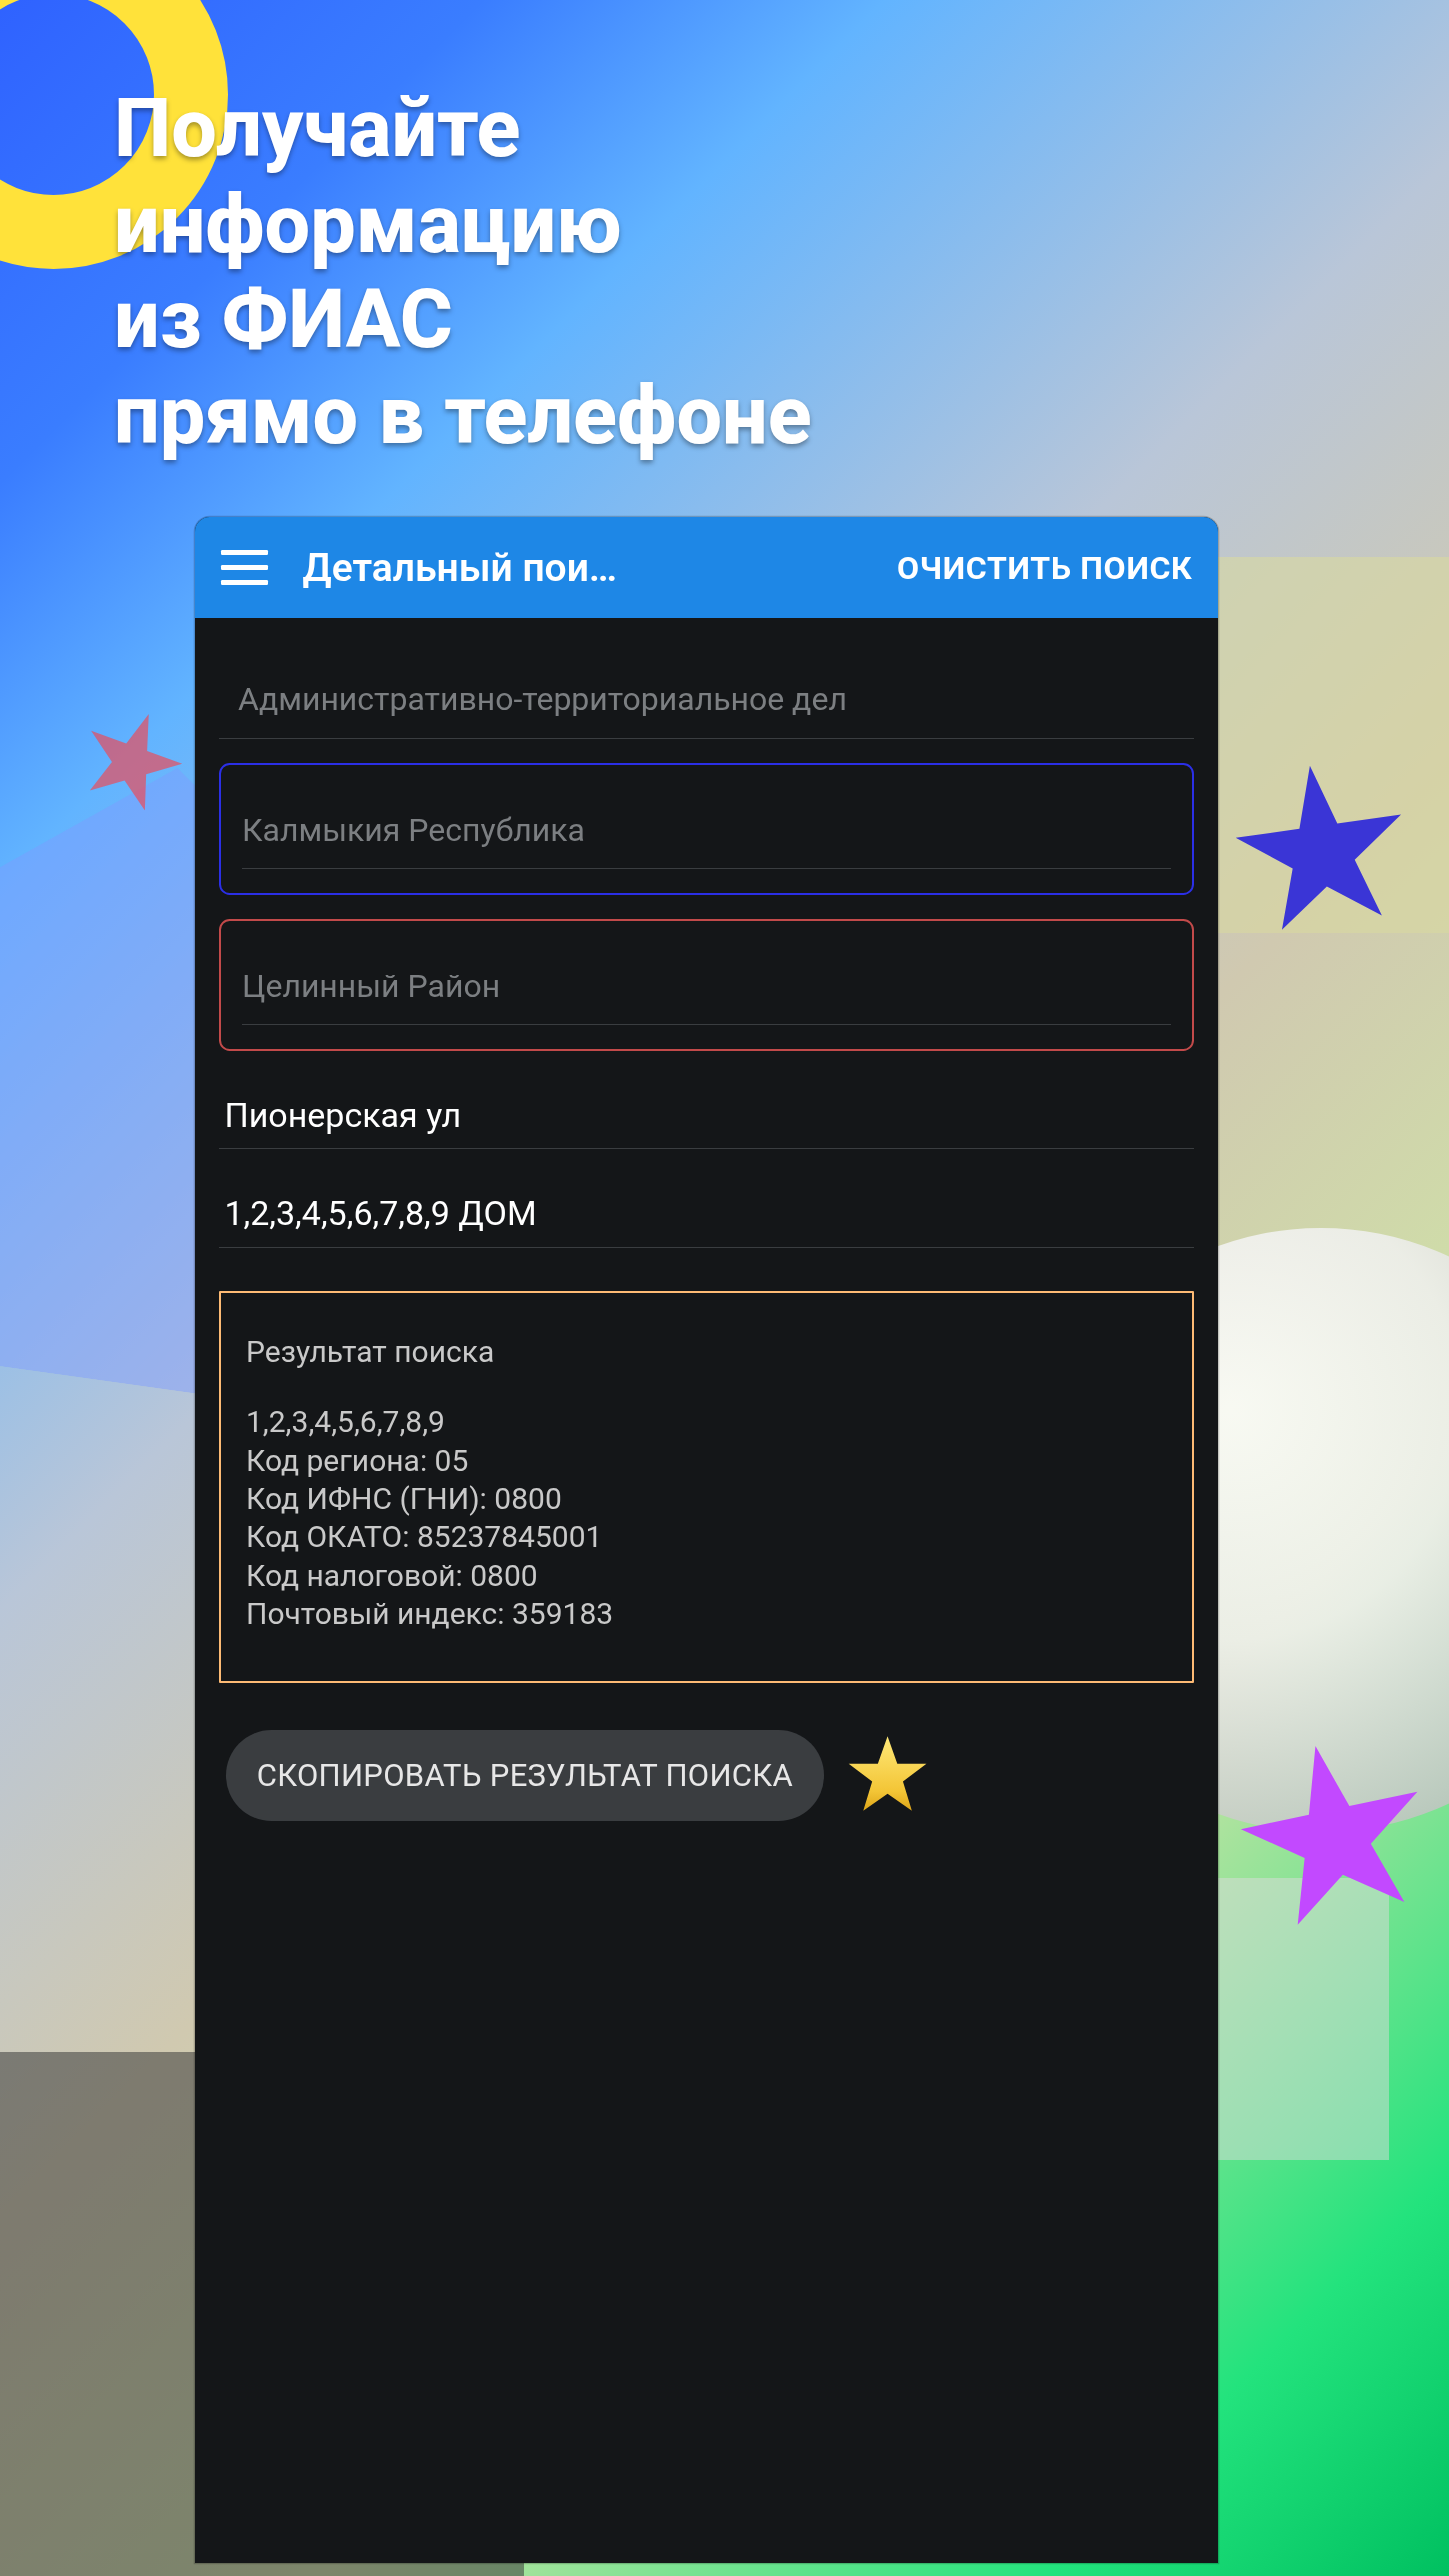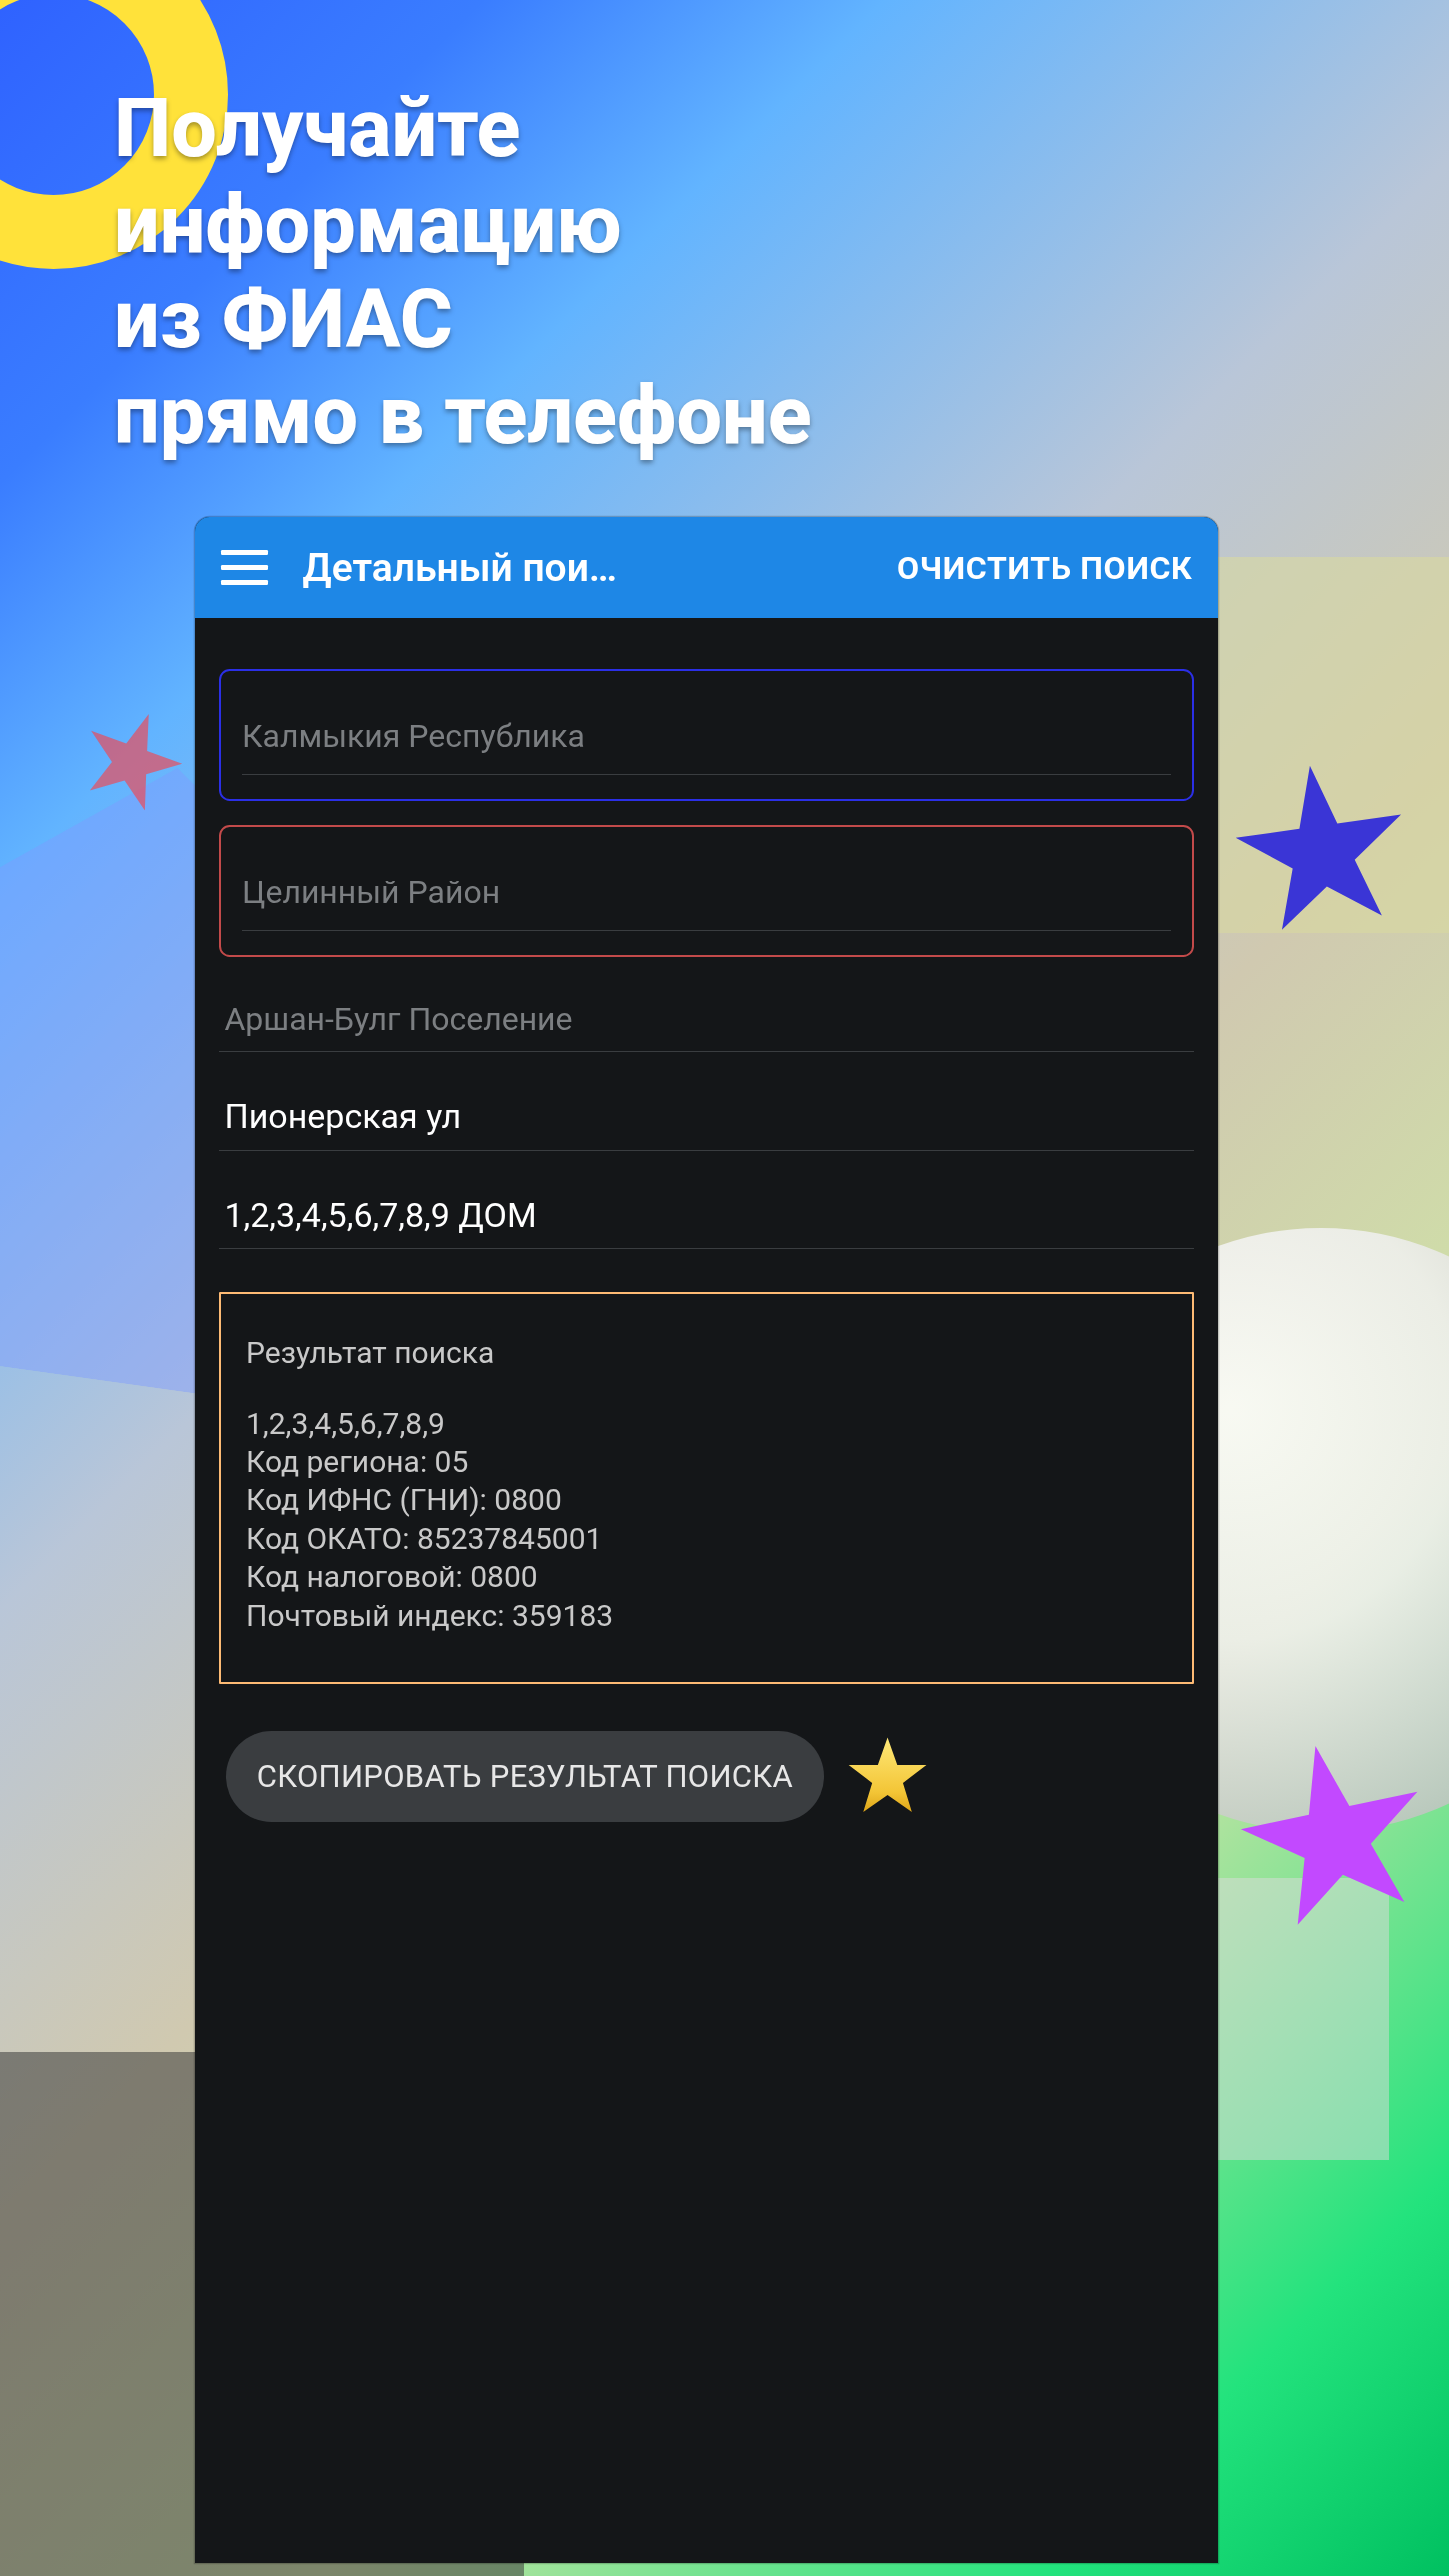--- a/index.html
+++ b/index.html
@@ -227,30 +227,30 @@
         <span></span>
           <span></span>
           <span></span>
       </div>
       <div class="title">Детальный пои…</div>
       <div class="clear-btn">ОЧИСТИТЬ ПОИСК</div>
     </div>
 
     <div class="content">
 
+      <div class="field-plain">Административно-территориальное дел</div>
 
       <div class="field-box blue">
         <div class="line">Калмыкия Республика</div>
       </div>
 
       <div class="field-box red">
         <div class="line">Целинный Район</div>
       </div>
 
-      <div class="field-plain smallgap">Аршан-Булг Поселение</div>
 
       <div class="filled">Пионерская ул</div>
 
       <div class="filled">1,2,3,4,5,6,7,8,9 ДОМ</div>
 
       <div class="result-box">
         <div class="result-title">Результат поиска</div>
         <div>1,2,3,4,5,6,7,8,9</div>
         <div>Код региона: 05</div>
         <div>Код ИФНС (ГНИ): 0800</div>

